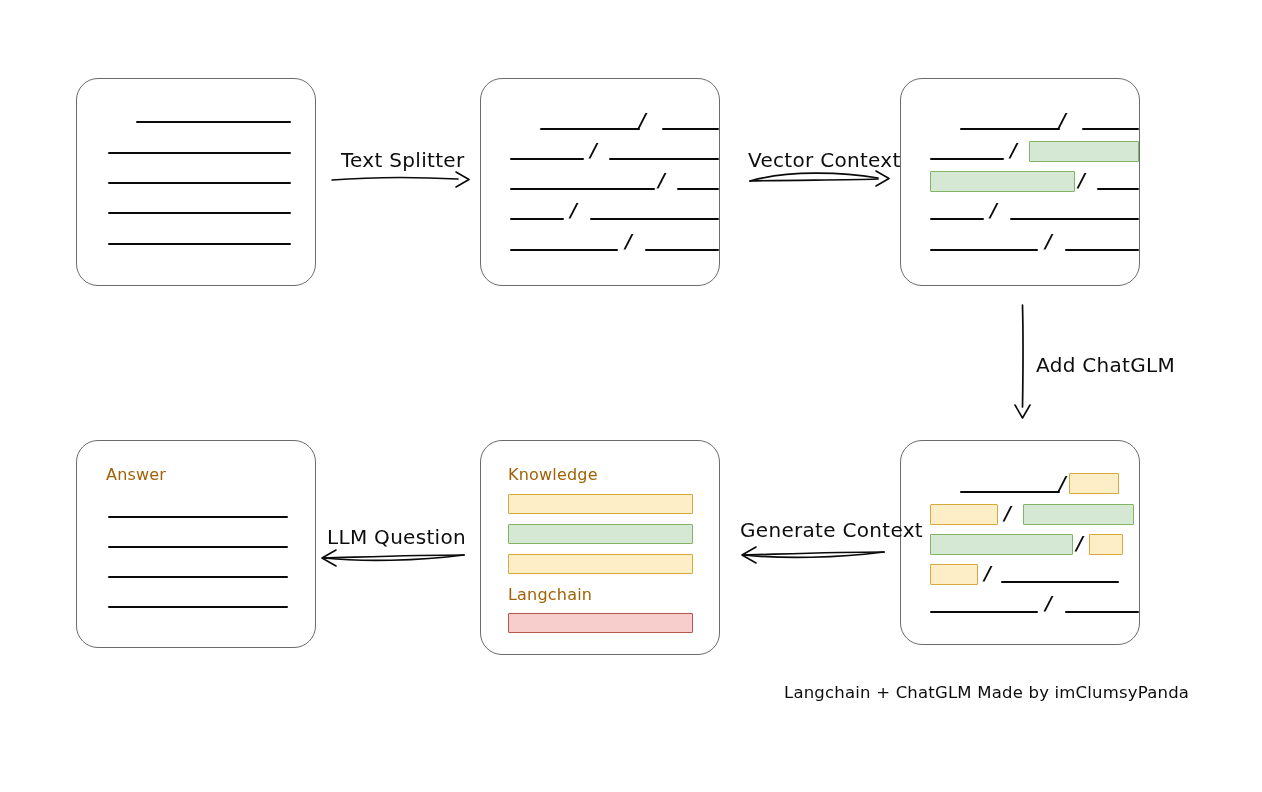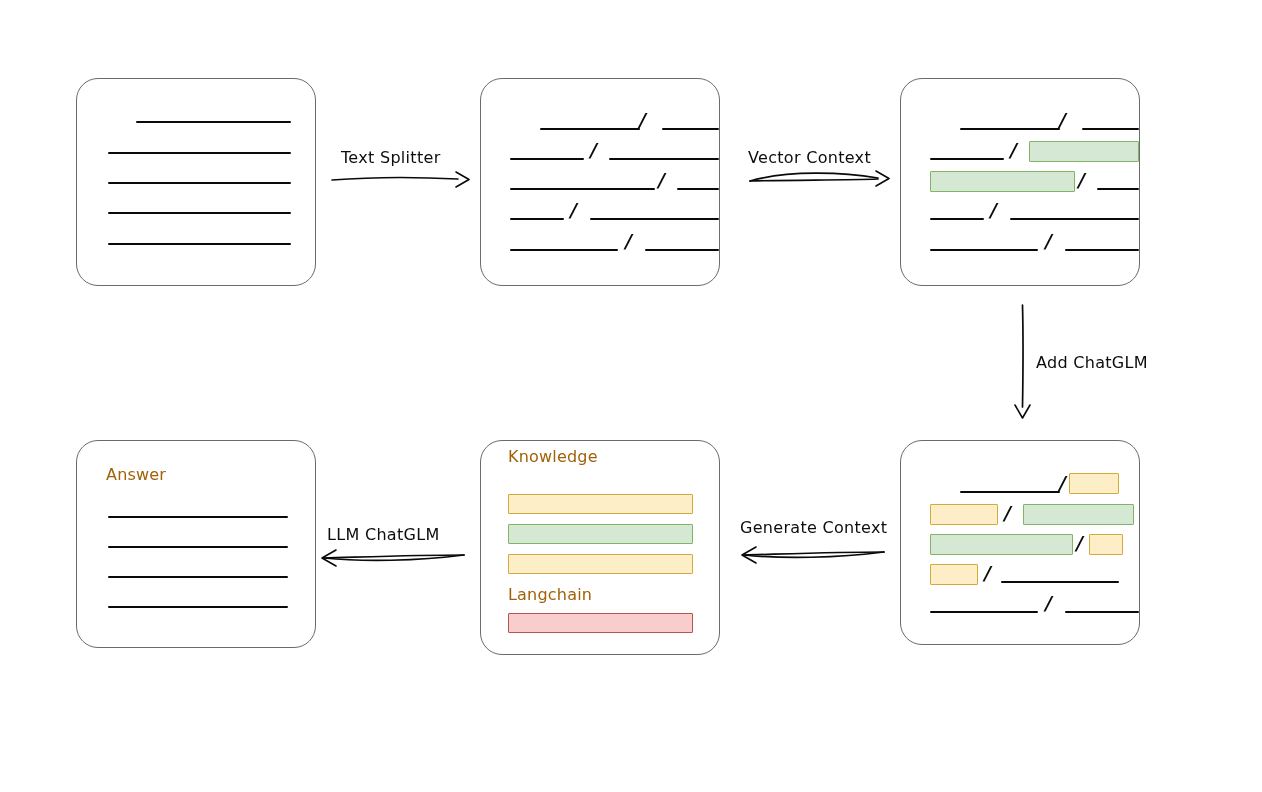--- a/index.html
+++ b/index.html
@@ -54,21 +54,21 @@
     border-style: solid;
     border-radius: 1px;
   }
   .hl-green { background: #d5e8d4; border-color: #82b366; }
   .hl-yellow { background: #fdeec8; border-color: #d6a93c; }
   .hl-red   { background: #f8cecc; border-color: #b85450; }
 
   .edge-label {
     position: absolute;
     font-family: "DejaVu Sans", sans-serif;
-    font-size: 16px;
+    font-size: 20px;
     color: #0d0d0d;
     white-space: nowrap;
     letter-spacing: 0.3px;
   }
   .arrow-svg {
     position: absolute;
     overflow: visible;
   }
   .footer-note {
     position: absolute;
@@ -185,37 +185,38 @@
   </div>
 
   <div class="edge-label" style="left:740px; top:518px;">Generate Context</div>
   <svg class="arrow-svg" style="left:738px; top:544px;" width="148" height="24" viewBox="0 0 148 24">
     <path d="M146,8 C100,8 45,10 6,11" fill="none" stroke="#0a0a0a" stroke-width="1.7" stroke-linecap="round"></path>
     <path d="M146,8 C100,14 45,15 6,11" fill="none" stroke="#0a0a0a" stroke-width="1.7" stroke-linecap="round"></path>
     <path d="M18,3 L4,11 L18,19" fill="none" stroke="#0a0a0a" stroke-width="1.6" stroke-linejoin="round" stroke-linecap="round"></path>
   </svg>
 
   <div class="doc-box" style="left:480px; top:440px; width:240px; height:215px;"></div>
-  <div class="box-label" style="left:508px; top:447px;">Knowledge</div>
+  <div class="box-label" style="left:508px; top:465px;">Knowledge</div>
   <div class="hl hl-yellow" style="left:508px; top:494px; width:185px; height:20px;"></div>
   <div class="hl hl-green" style="left:508px; top:524px; width:185px; height:20px;"></div>
   <div class="hl hl-yellow" style="left:508px; top:554px; width:185px; height:20px;"></div>
   <div class="box-label" style="left:508px; top:585px;">Langchain</div>
   <div class="hl hl-red" style="left:508px; top:613px; width:185px; height:20px;"></div>
 
-  <div class="edge-label" style="left:327px; top:525px;">LLM ChatGLM</div>
+  <div class="edge-label" style="left:327px; top:525px;">LLM Question</div>
   <svg class="arrow-svg" style="left:318px; top:548px;" width="148" height="24" viewBox="0 0 148 24">
     <path d="M146,7 C100,7 45,9 6,10" fill="none" stroke="#0a0a0a" stroke-width="1.7" stroke-linecap="round"></path>
     <path d="M146,7 C100,13 45,14 6,10" fill="none" stroke="#0a0a0a" stroke-width="1.7" stroke-linecap="round"></path>
     <path d="M18,2 L4,10 L18,18" fill="none" stroke="#0a0a0a" stroke-width="1.6" stroke-linejoin="round" stroke-linecap="round"></path>
   </svg>
 
   <div class="doc-box" style="left:76px; top:440px; width:240px; height:208px;"></div>
   <div class="box-label" style="left:106px; top:465px;">Answer</div>
   <div>
     <div class="rule" style="left:108px; top:516px; width:180px;"></div>
     <div class="rule" style="left:108px; top:546px; width:180px;"></div>
     <div class="rule" style="left:108px; top:576px; width:180px;"></div>
     <div class="rule" style="left:108px; top:606px; width:180px;"></div>
   </div>
 
+  <div class="footer-note" style="left:784px; top:683px;">Langchain + ChatGLM Made by imClumsyPanda</div>
 
 </div>
 
 </body></html>

